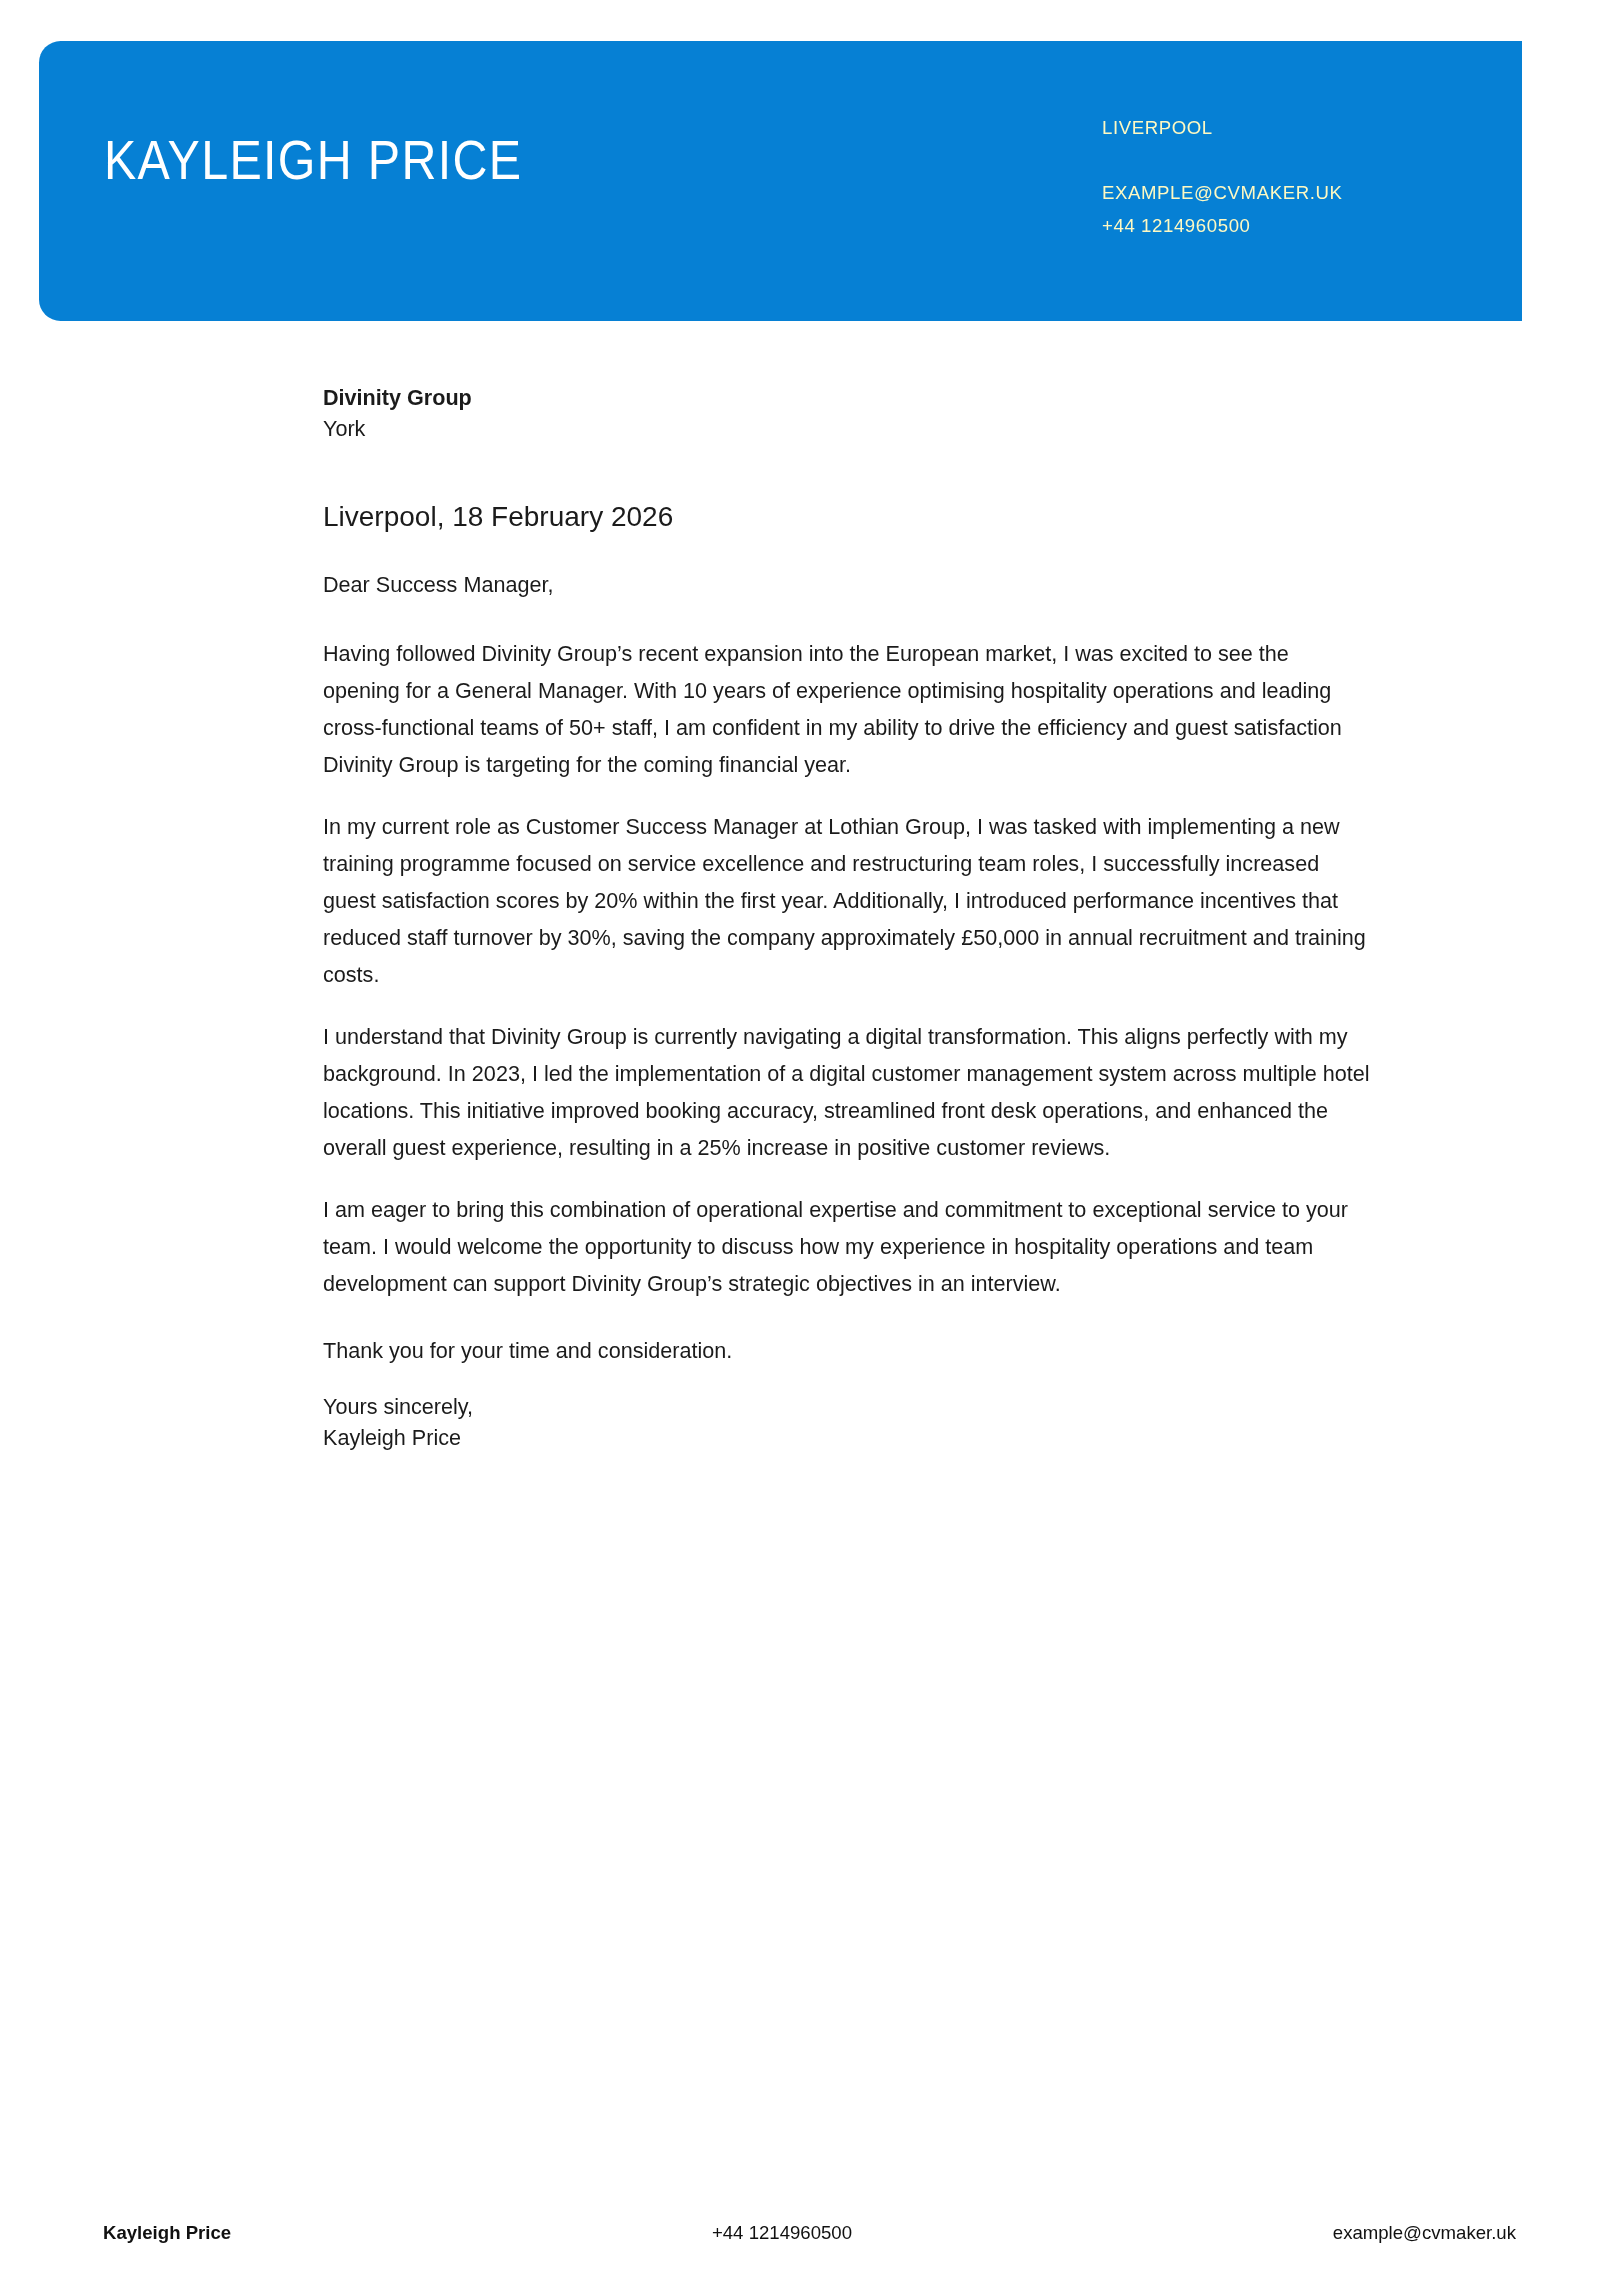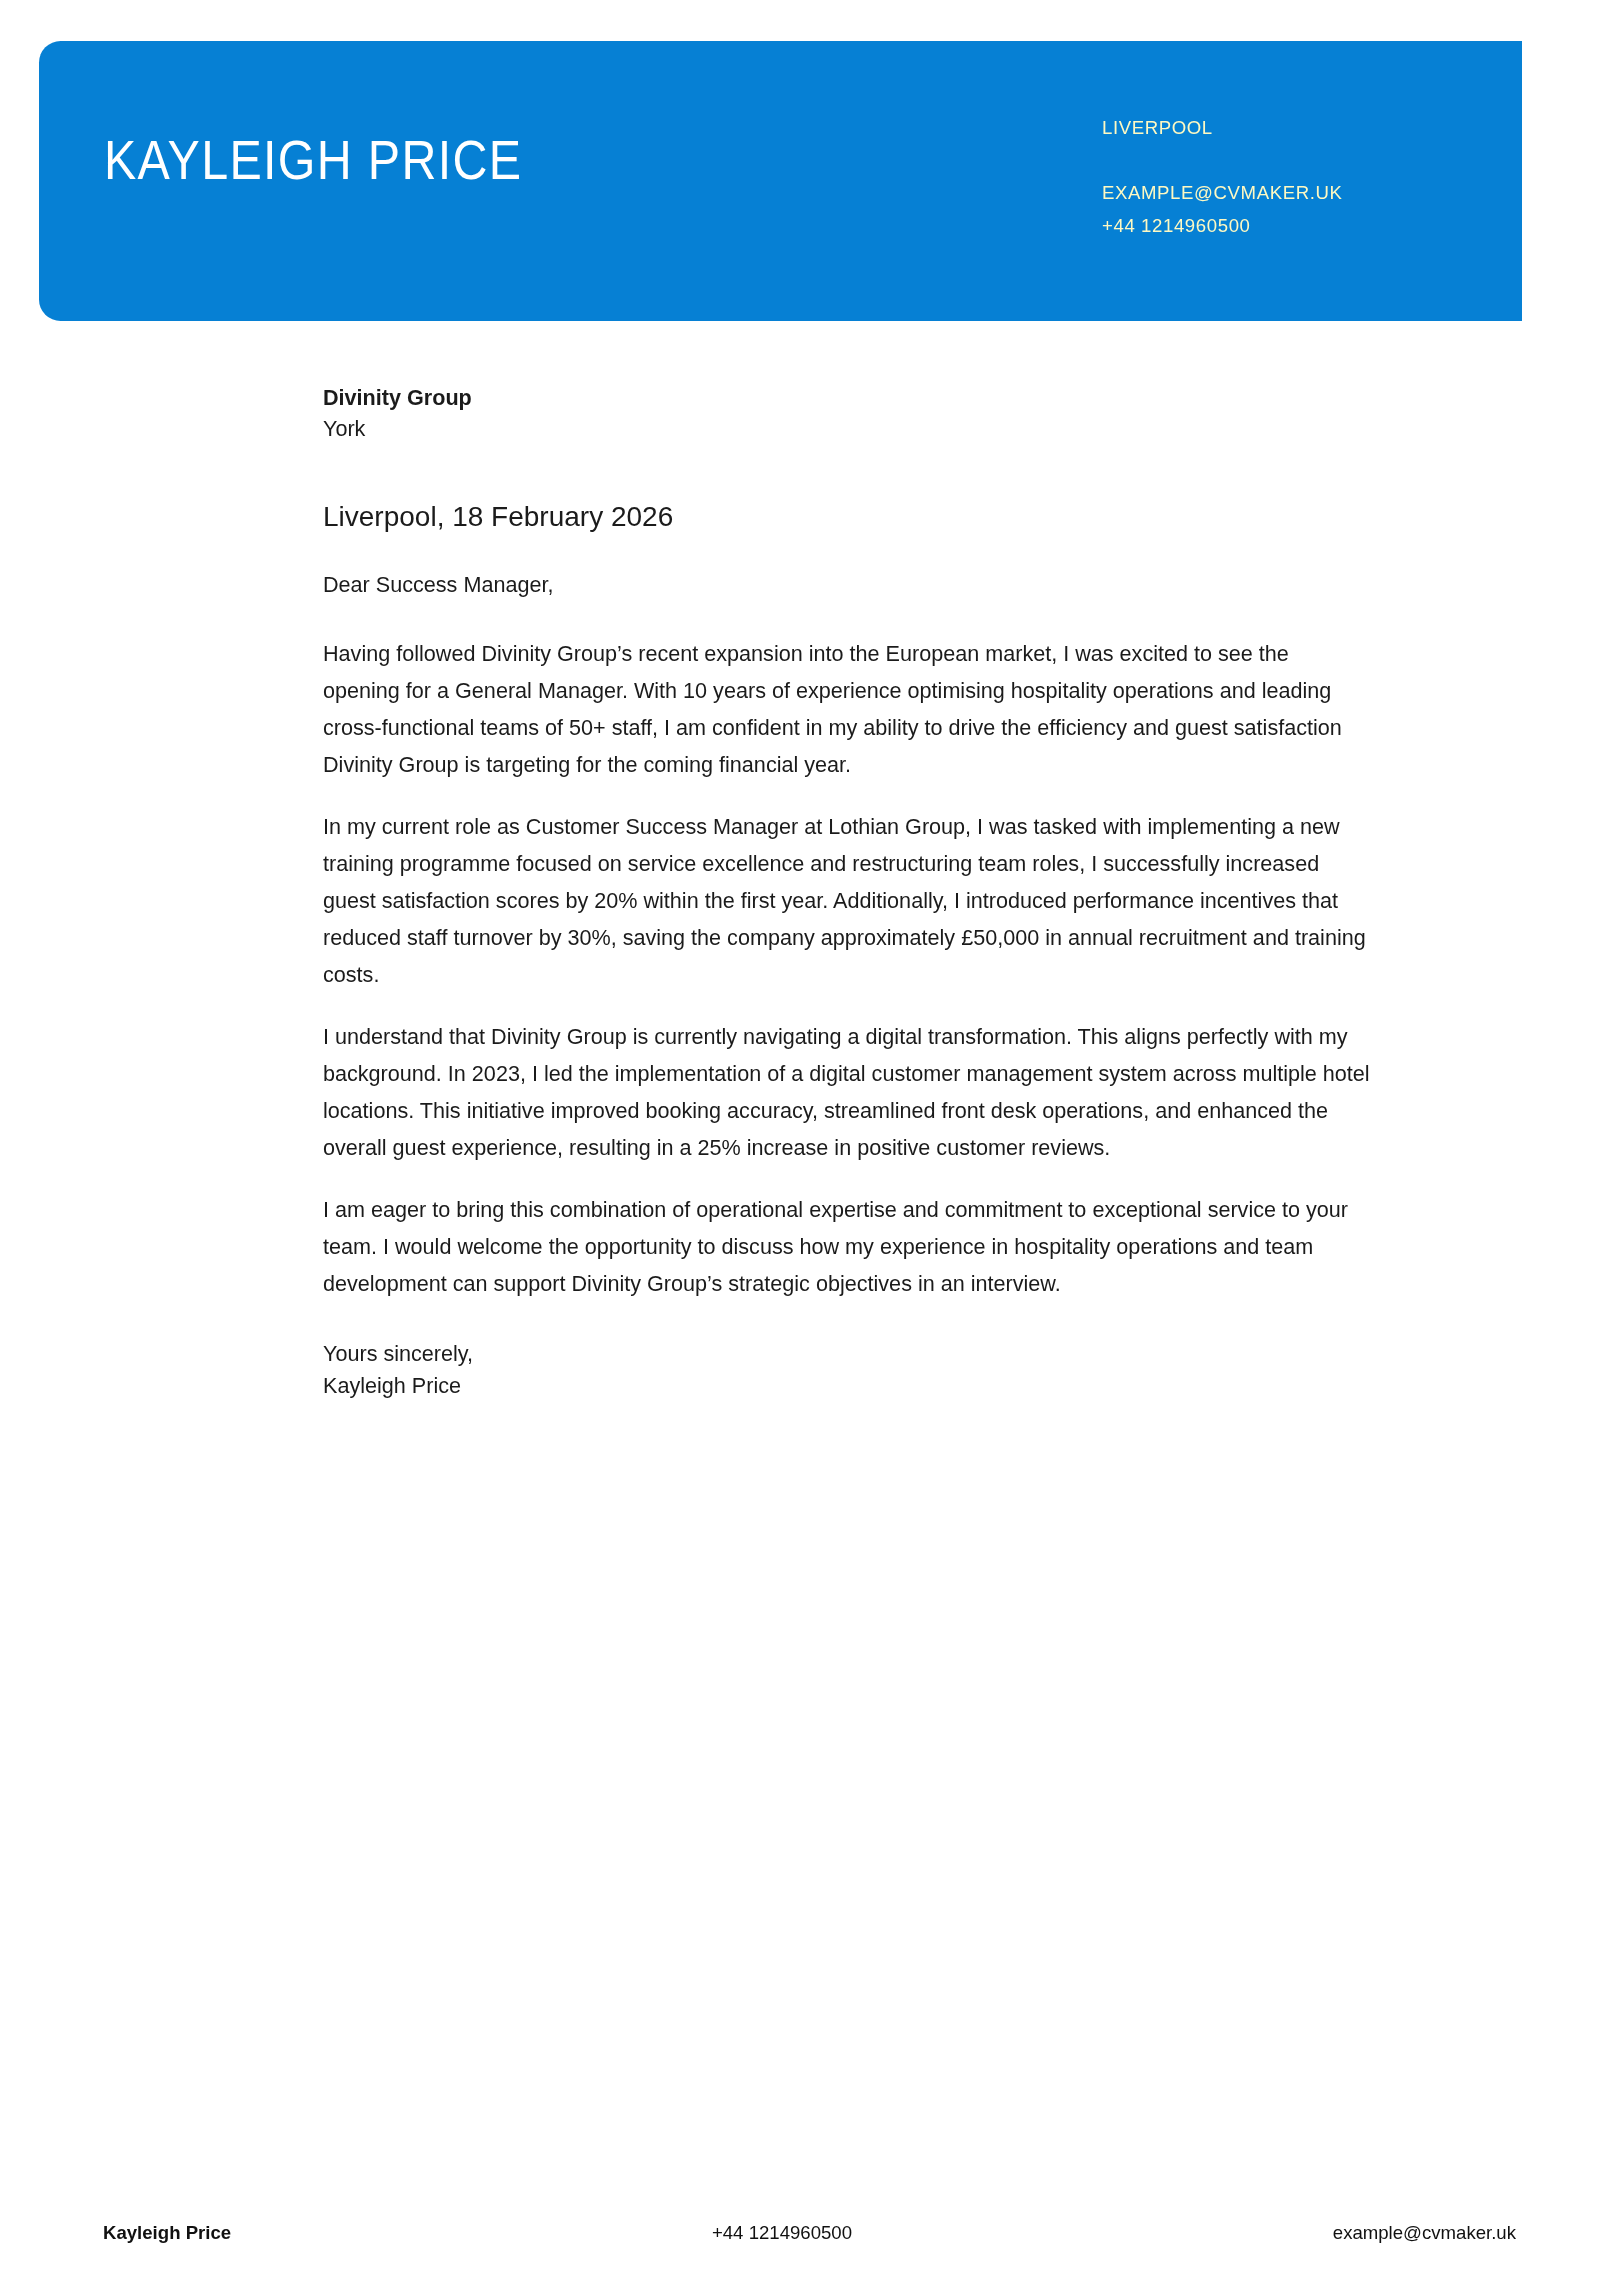--- a/index.html
+++ b/index.html
@@ -180,20 +180,21 @@
     <div class="salutation">Dear Success Manager,</div>
 
     <div class="body-paragraphs">
       <p class="para">Having followed Divinity Group’s recent expansion into the European market, I was excited to see the opening for a General Manager. With 10 years of experience optimising hospitality operations and leading cross-functional teams of 50+ staff, I am confident in my ability to drive the efficiency and guest satisfaction Divinity Group is targeting for the coming financial year.</p>
       <p class="para">In my current role as Customer Success Manager at Lothian Group, I was tasked with implementing a new training programme focused on service excellence and restructuring team roles, I successfully increased guest satisfaction scores by 20% within the first year. Additionally, I introduced performance incentives that reduced staff turnover by 30%, saving the company approximately £50,000 in annual recruitment and training costs.</p>
       <p class="para">I understand that Divinity Group is currently navigating a digital transformation. This aligns perfectly with my background. In 2023, I led the implementation of a digital customer management system across multiple hotel locations. This initiative improved booking accuracy, streamlined front desk operations, and enhanced the overall guest experience, resulting in a 25% increase in positive customer reviews.</p>
       <p class="para">I am eager to bring this combination of operational expertise and commitment to exceptional service to your team. I would welcome the opportunity to discuss how my experience in hospitality operations and team development can support Divinity Group’s strategic objectives in an interview.</p>
     </div>
 
     <div class="closing">
+      <div class="closing-thanks">Thank you for your time and consideration.</div>
       <div class="signoff">
         <span>Yours sincerely,</span>
         <span>Kayleigh Price</span>
       </div>
     </div>
 
   </div>
 
   <div class="footer">
     <div class="footer-name">Kayleigh Price</div>

